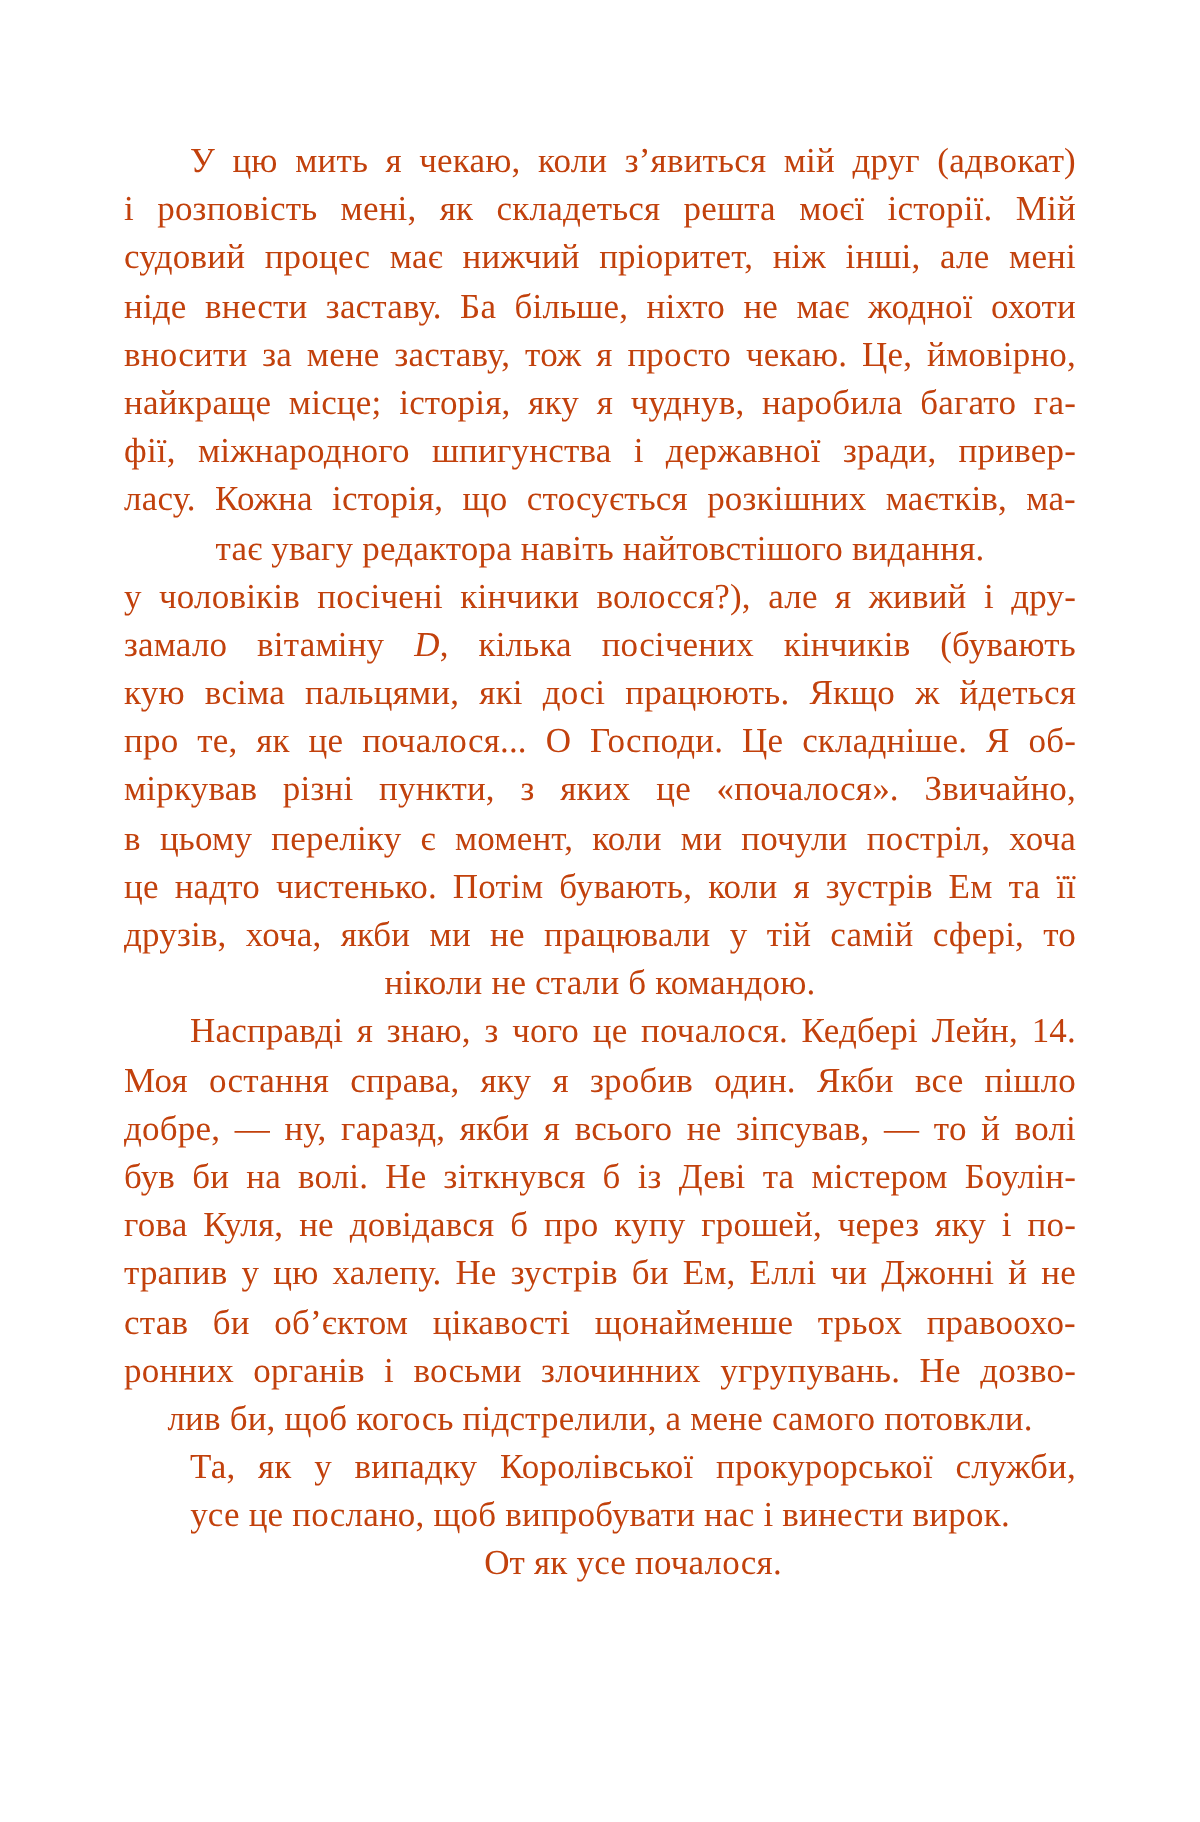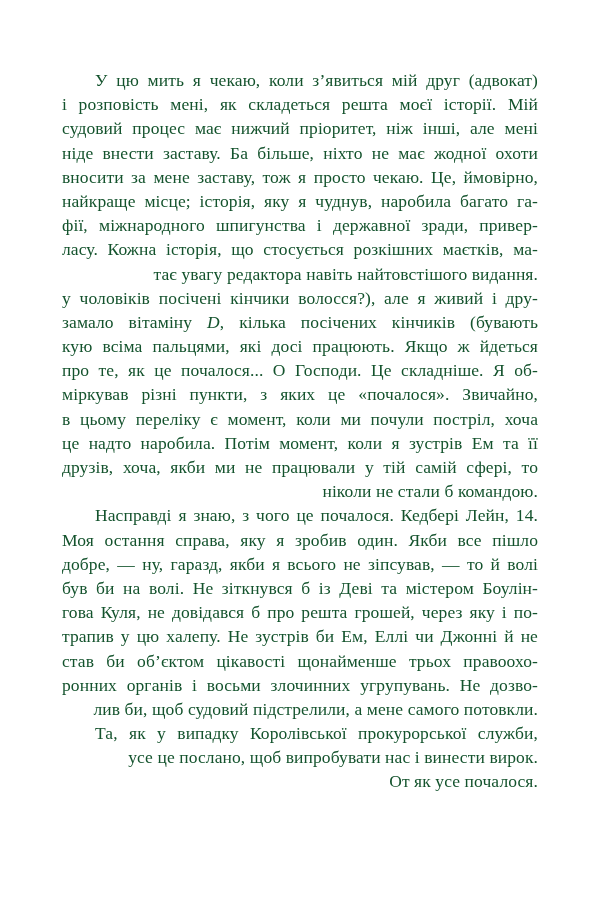--- a/index.html
+++ b/index.html
@@ -44,69 +44,69 @@
     letter-spacing: 0.1px;
   }
   
   .text-line::after {
     content: "";
     display: inline-block;
     width: 100%;
     height: 0;
   }
   .text-line.last {
-    text-align: right;
+    text-align: center;
   }
   .text-line.last::after {
     content: none;
   }
   .text-line.indent {
     text-indent: 33px;
   }
   .text-line i {
     font-style: italic;
   }
 </style>
 </head>
 <body>
 
 <div class="book-page">
-  <div class="text-block" id="text-block" style="color: #14532d;">
+  <div class="text-block" id="text-block" style="color: #c2410c;">
       <div class="paragraph">
         <div class="text-line indent">У цю мить я чекаю, коли з’явиться мій друг (адвокат)</div>
         <div class="text-line">і розповість мені, як складеться решта моєї історії. Мій</div>
         <div class="text-line">судовий процес має нижчий пріоритет, ніж інші, але мені</div>
         <div class="text-line">ніде внести заставу. Ба більше, ніхто не має жодної охоти</div>
         <div class="text-line">вносити за мене заставу, тож я просто чекаю. Це, ймовірно,</div>
         <div class="text-line">найкраще місце; історія, яку я чуднув, наробила багато га-</div>
         <div class="text-line">фії, міжнародного шпигунства і державної зради, привер-</div>
         <div class="text-line">ласу. Кожна історія, що стосується розкішних маєтків, ма-</div>
         <div class="text-line last">тає увагу редактора навіть найтовстішого видання.</div>
       </div>
       <div class="paragraph">
         <div class="text-line">у чоловіків посічені кінчики волосся?), але я живий і дру-</div>
         <div class="text-line">замало вітаміну <i>D</i>, кілька посічених кінчиків (бувають</div>
         <div class="text-line">кую всіма пальцями, які досі працюють. Якщо ж йдеться</div>
         <div class="text-line">про те, як це почалося... О Господи. Це складніше. Я об-</div>
         <div class="text-line">міркував різні пункти, з яких це «почалося». Звичайно,</div>
         <div class="text-line">в цьому переліку є момент, коли ми почули постріл, хоча</div>
-        <div class="text-line">це надто наробила. Потім момент, коли я зустрів Ем та її</div>
+        <div class="text-line">це надто чистенько. Потім бувають, коли я зустрів Ем та її</div>
         <div class="text-line">друзів, хоча, якби ми не працювали у тій самій сфері, то</div>
         <div class="text-line last">ніколи не стали б командою.</div>
       </div>
       <div class="paragraph">
         <div class="text-line indent">Насправді я знаю, з чого це почалося. Кедбері Лейн, 14.</div>
         <div class="text-line">Моя остання справа, яку я зробив один. Якби все пішло</div>
         <div class="text-line">добре, — ну, гаразд, якби я всього не зіпсував, — то й волі</div>
         <div class="text-line">був би на волі. Не зіткнувся б із Деві та містером Боулін-</div>
-        <div class="text-line">гова Куля, не довідався б про решта грошей, через яку і по-</div>
+        <div class="text-line">гова Куля, не довідався б про купу грошей, через яку і по-</div>
         <div class="text-line">трапив у цю халепу. Не зустрів би Ем, Еллі чи Джонні й не</div>
         <div class="text-line">став би об’єктом цікавості щонайменше трьох правоохо-</div>
         <div class="text-line">ронних органів і восьми злочинних угрупувань. Не дозво-</div>
-        <div class="text-line last">лив би, щоб судовий підстрелили, а мене самого потовкли.</div>
+        <div class="text-line last">лив би, щоб когось підстрелили, а мене самого потовкли.</div>
       </div>
       <div class="paragraph">
         <div class="text-line indent">Та, як у випадку Королівської прокурорської служби,</div>
         <div class="text-line last">усе це послано, щоб випробувати нас і винести вирок.</div>
       </div>
       <div class="paragraph">
         <div class="text-line indent last">От як усе почалося.</div>
       </div>
     </div>
 </div>

